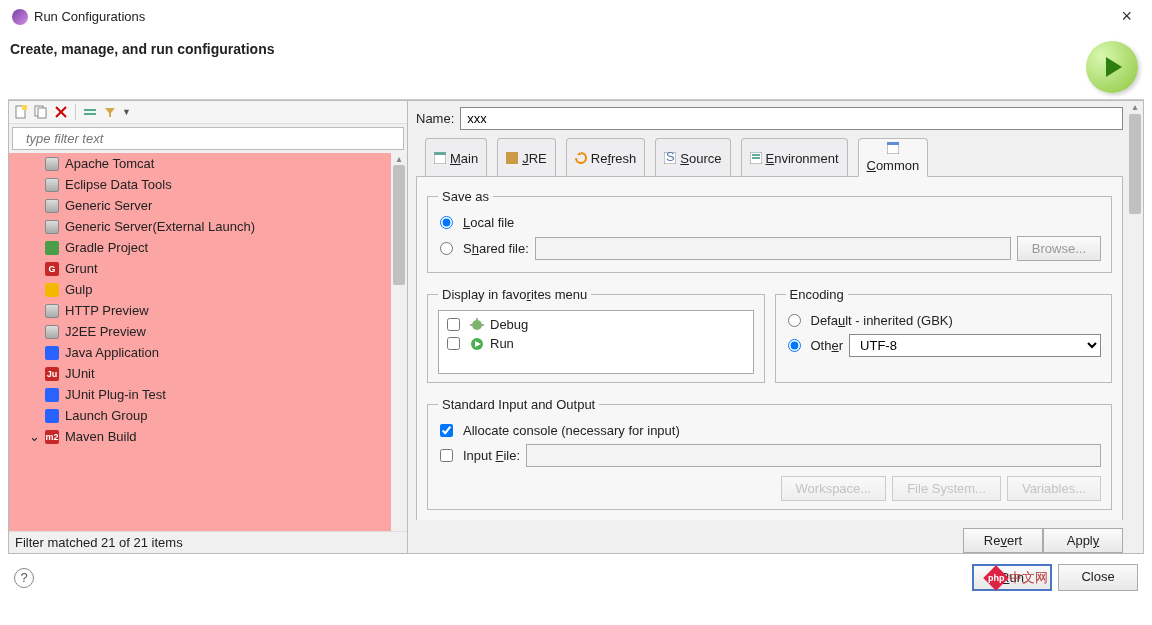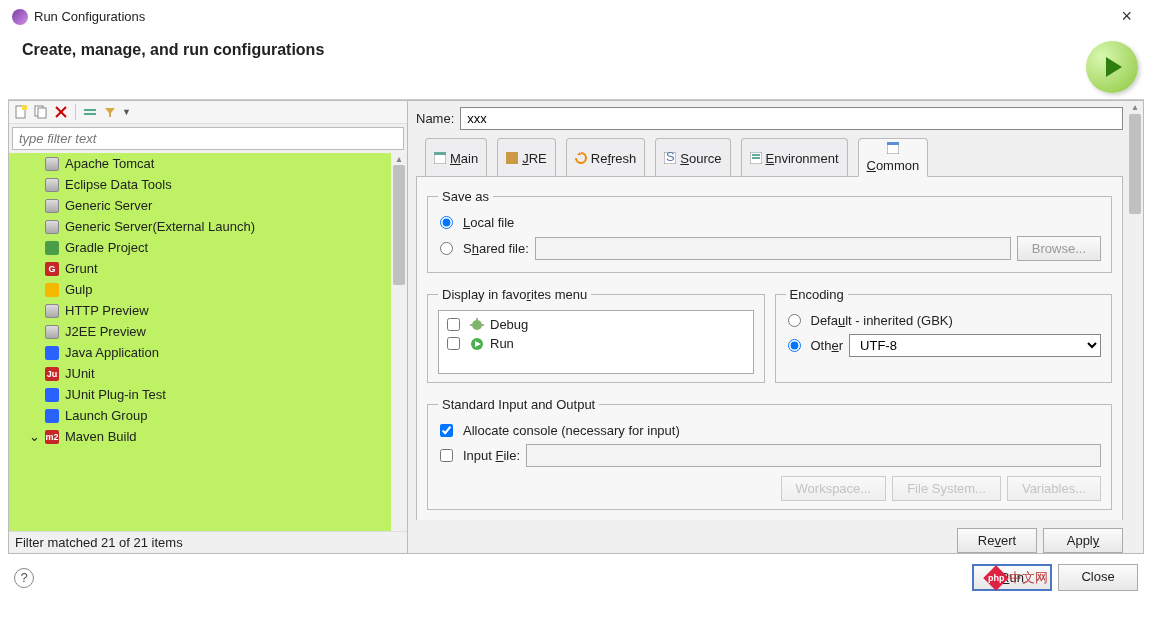--- a/index.html
+++ b/index.html
@@ -4,32 +4,32 @@
   <style>
     * { box-sizing: border-box; font-family: "Segoe UI", Tahoma, sans-serif; font-size: 13px; }
     body { margin: 0; padding: 0; background: #ffffff; width: 1152px; height: 625px; overflow: hidden; color: #222; }
 
     .title-bar { display: flex; align-items: center; justify-content: space-between; padding: 6px 12px; }
     .title-bar-left { display: flex; align-items: center; gap: 6px; }
     .title-close { font-size: 18px; padding: 0 8px; cursor: pointer; color: #333; }
     .logo-icon { width: 16px; height: 16px; background: linear-gradient(135deg, #7b3fa3, #d18fe8); border-radius: 50%; }
 
     .header-area { padding: 8px 14px 6px 10px; display: flex; justify-content: space-between; align-items: flex-start; }
-    .header-area h2 { font-size: 16px; font-weight: bold; margin: 0 0 8px 12px; }
+    .header-area h2 { font-size: 14px; font-weight: bold; margin: 0 0 8px 0; }
     .run-big { width: 52px; height: 52px; border-radius: 50%; background: radial-gradient(circle at 30% 30%, #d8f8b0, #8dc63f); display: flex; align-items: center; justify-content: center; box-shadow: 2px 2px 4px rgba(0,0,0,0.2); }
     .run-big::after { content: ""; border-left: 16px solid #2e7d0f; border-top: 10px solid transparent; border-bottom: 10px solid transparent; margin-left: 4px; }
 
     .main-container { display: flex; border-top: 1px solid #ccc; margin: 0 8px; height: 455px; }
     .left-panel { width: 400px; border: 1px solid #bbb; display: flex; flex-direction: column; background: #f0f0f0; }
     .toolbar-icons { display: flex; align-items: center; gap: 4px; padding: 3px 4px; background: #f5f5f5; border-bottom: 1px solid #ddd; }
     .tool-icon { width: 16px; height: 16px; display: flex; align-items: center; justify-content: center; cursor: pointer; }
     .tool-sep { width: 1px; height: 16px; background: #ccc; margin: 0 2px; }
-    .filter-input { margin: 3px; border: 1px solid #bbb; padding: 3px 6px; background: #fff; color: #666; font-style: italic; }
-
-    .tree-wrap { flex: 1; overflow-y: auto; background: #bef264; position: relative; padding-right: 18px; }
+    .filter-input { margin: 3px; border: 1px solid #bbb; padding: 3px 13px; background: #fff; color: #666; font-style: italic; }
+
+    .tree-wrap { flex: 1; overflow-y: auto; background: #fca5a5; position: relative; padding-right: 18px; }
     .tree-scrollbar { position: absolute; right: 0; top: 0; width: 16px; height: 100%; background: #f0f0f0; display:flex; flex-direction:column; }
     .tree-scrollbar .thumb { background: #c0c0c0; width: 12px; margin: 1px auto; height: 120px; border-radius: 2px; }
     .tree-item { display: flex; align-items: center; gap: 6px; padding: 3px 4px 3px 20px; cursor: pointer; }
     .tree-icon { width: 14px; height: 14px; flex-shrink: 0; display: inline-block; }
     .i-server { background: linear-gradient(#ddd,#aaa); border-radius: 2px; border:1px solid #888; }
     .i-green { background: #4a9e4a; border-radius: 2px; }
     .i-yellow { background: #f5b800; border-radius: 2px; }
     .i-red { background: #c62828; border-radius: 2px; color:#fff; font-size:9px; text-align:center; line-height:14px; font-weight:bold; }
     .i-blue { background: #2962ff; border-radius: 2px; }
     .expand-caret { width: 10px; display: inline-block; }
@@ -57,21 +57,21 @@
     .btn { border: 1px solid #aaa; background: linear-gradient(#fbfbfb,#e8e8e8); padding: 4px 14px; cursor: pointer; min-width: 80px; text-align: center; }
     .btn.disabled { color: #999; }
     .two-col { display: flex; gap: 10px; }
     .two-col fieldset { flex: 1; }
     .fav-box { border: 1px solid #aaa; background: #fff; padding: 4px; height: 64px; }
     .fav-item { display: flex; align-items: center; gap: 6px; padding: 2px; }
     .fav-item input { margin: 0; }
     .sel { border: 1px solid #888; padding: 2px 6px; background: #fff; }
     .sel-wrap { display: flex; align-items: center; }
     select.sel { flex:1; }
-    .bottom-btns { display: flex; justify-content: flex-end; gap: 6px; padding: 8px 20px 0 0; }
+    .bottom-btns { display: flex; justify-content: flex-end; padding: 8px 20px 0 0; }
     .io-btns { display:flex; justify-content:flex-end; gap:6px; margin-top:6px; opacity:0.55; }
 
     .footer-bar { display: flex; justify-content: space-between; align-items: center; padding: 10px 14px 0 14px; }
     .help-icon { width: 20px; height: 20px; border: 1px solid #888; border-radius: 50%; display: flex; align-items: center; justify-content: center; color: #555; cursor: pointer; }
     .watermark { position:absolute; right: 90px; bottom: 4px; color:#b83a3a; font-size:11px; display:flex; align-items:center; gap:4px; z-index:10; pointer-events:none; }
     .watermark .diamond { width:18px; height:18px; background:#d24; transform:rotate(45deg); display:flex; align-items:center; justify-content:center; }
     .watermark .diamond span { transform:rotate(-45deg); color:#fff; font-size:9px; font-weight:bold; }
 
     .underline { text-decoration: underline; }
     input[type=radio], input[type=checkbox] { margin:0 4px 0 2px; }

